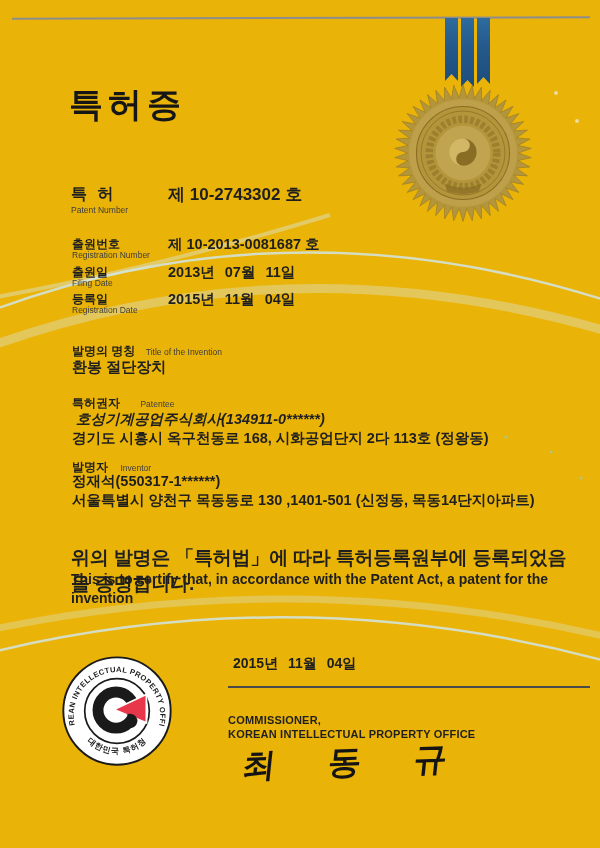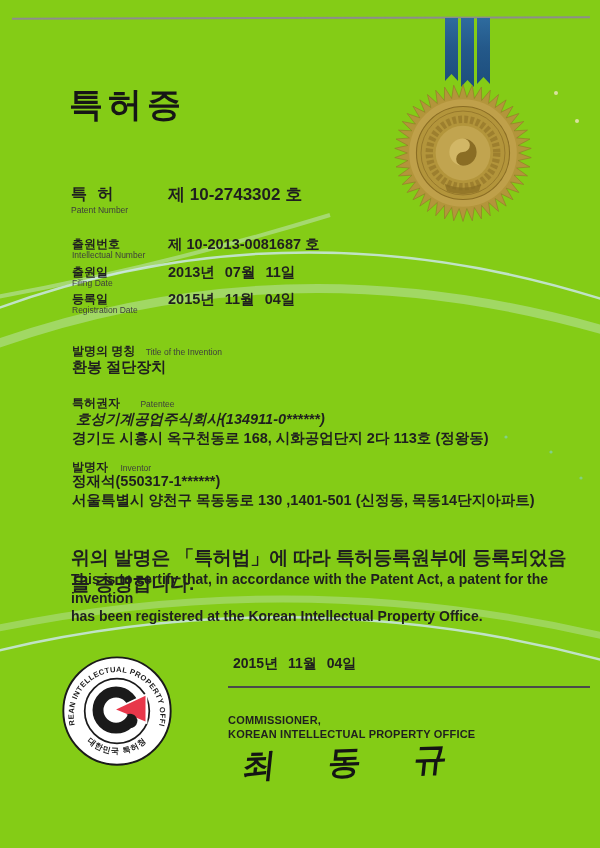--- a/index.html
+++ b/index.html
@@ -1,18 +1,18 @@
 <!DOCTYPE html>
 <html><head>
 <meta charset="utf-8">
 <style>
   html,body{margin:0;padding:0;background:#e9e9e9;}
   .page{
     position:relative;width:600px;height:848px;margin:0 auto;
-    background:#84cc16;overflow:hidden;
+    background:#eab308;overflow:hidden;
     font-family:"Liberation Sans","DejaVu Sans",sans-serif;
     color:#1f1f1f;
   }
   .abs{position:absolute;}
   
   .top-edge{left:12px;top:17px;width:578px;height:2px;background:#8d8d8d;transform:rotate(-0.15deg);}
   
   .watermark{left:0;top:0;}
   
   .ribbon{left:445px;top:18px;display:flex;gap:3px;}
@@ -94,21 +94,21 @@
   </svg>
 
   <div class="abs title-ko">특허증</div>
 
   <div class="abs lbl-big" style="left:71px;top:184px;">특 허</div>
   <div class="abs lbl-en" style="left:71px;top:205px;">Patent Number</div>
   <div class="abs val-big" style="left:168px;top:183px;">제 10-2743302 호</div>
 
   <div>
     <div class="abs lbl" style="left:72px;top:236px;">출원번호</div>
-    <div class="abs lbl-en" style="left:72px;top:250px;">Intellectual Number</div>
+    <div class="abs lbl-en" style="left:72px;top:250px;">Registration Number</div>
     <div class="abs val" style="left:168px;top:235px;">제 10-2013-0081687 호</div>
   </div>
   <div>
     <div class="abs lbl" style="left:72px;top:264px;">출원일</div>
     <div class="abs lbl-en" style="left:72px;top:278px;">Filing Date</div>
     <div class="abs val w-sp" style="left:168px;top:263px;">2013년 07월 11일</div>
   </div>
   <div>
     <div class="abs lbl" style="left:72px;top:291px;">등록일</div>
     <div class="abs lbl-en" style="left:72px;top:305px;">Registration Date</div>
@@ -131,21 +131,20 @@
   <div class="abs" style="left:72px;top:457px;">
     <span class="lbl">발명자</span>
     <span class="lbl-en" style="margin-left:8px;">Inventor</span>
   </div>
   <div class="abs val" style="left:72px;top:472px;">정재석(550317-1******)</div>
   <div class="abs val" style="left:72px;top:491px;">서울특별시 양천구 목동동로 130 ,1401-501 (신정동, 목동14단지아파트)</div>
 
   <div class="abs stmt-ko">위의 발명은 「특허법」에 따라 특허등록원부에 등록되었음을 증명합니다.</div>
   <div class="abs stmt-en">
     <div>This is to certify that, in accordance with the Patent Act, a patent for the invention</div>
-    <div>has been registered at the Korean Intellectual Property Office.</div>
   </div>
 
   <div class="abs issue-date w-sp">2015년 11월 04일</div>
   <div class="abs sig-line"></div>
   <div class="abs comm-en">
     <div>COMMISSIONER,</div>
     <div>KOREAN INTELLECTUAL PROPERTY OFFICE</div>
   </div>
   <div class="abs signature">최 동 규</div>
 

